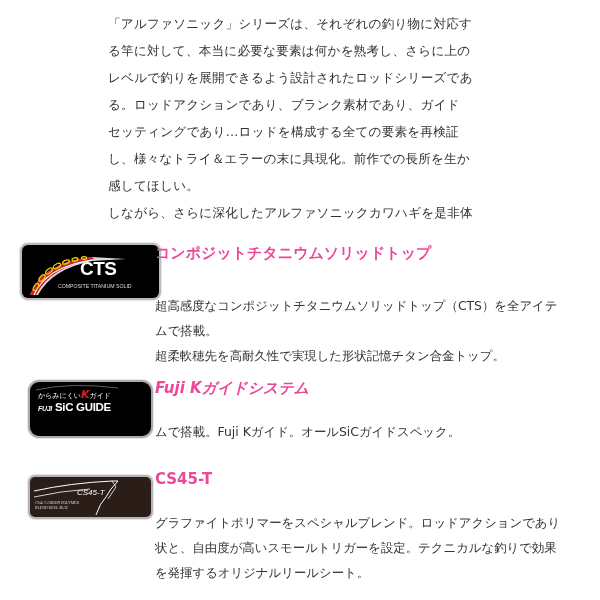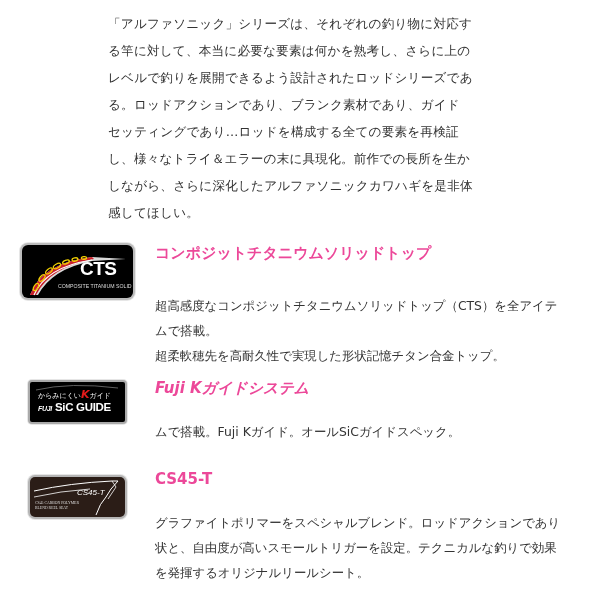--- a/index.html
+++ b/index.html
@@ -8,21 +8,21 @@
       font-family: "DejaVu Sans", "Liberation Sans", sans-serif;
       color: #333333;
     }
     .intro {
       position: absolute; left: 108px; top: 10px; width: 375px;
       font-size: 12.6px; line-height: 27px; letter-spacing: 0.2px;
     }
     .intro .line { display: block; white-space: nowrap; }
 
     .feature { position: absolute; left: 0; width: 600px; }
-    .badge { position: absolute; }
+    .badge { position: absolute; padding-left: 26px; }
     .ftitle {
       position: absolute; left: 155px; font-weight: bold; font-size: 15px;
       color: #ec4899; white-space: nowrap;
       font-family: "DejaVu Sans", sans-serif;
     }
     .fdesc {
       position: absolute; left: 155px; font-size: 12.4px; line-height: 25px;
       white-space: nowrap;
     }
     .fdesc .line { display: block; }
@@ -38,21 +38,21 @@
       position: absolute; left: 58px; top: 13px; color: #fff;
       font-family: "Liberation Sans", sans-serif; font-weight: bold; font-size: 19px;
       letter-spacing: -0.5px;
     }
     .cts .cts-sub {
       position: absolute; left: 36px; top: 38px; color: #ddd;
       font-family: "Liberation Sans", sans-serif; font-size: 5.2px; white-space: nowrap;
     }
     
     .fuji {
-      left: 30px; top: 0px; width: 95px; height: 40px; border-radius: 2px; background: #000;
+      left: 30px; top: 0px; width: 95px; height: 54px; border-radius: 9px; background: #000;
       box-shadow: 0 0 0 2px #aaaaaa, 0 0 0 3px #e6e6e6;
       overflow: hidden;
     }
     .fuji .fuji-top {
       position: absolute; left: 8px; top: 6px; color: #fff; font-size: 7px; white-space: nowrap;
     }
     .fuji .fuji-k { color: #e21b1b; font-style: italic; font-weight: bold; font-size: 11px; }
     .fuji .fuji-bottom {
       position: absolute; left: 8px; top: 19px; color: #fff; white-space: nowrap;
       font-family: "Liberation Sans", sans-serif; font-weight: bold; font-size: 11.5px;
@@ -77,22 +77,22 @@
 </head>
 <body>
 
 <div class="intro">
   <span class="line">「アルファソニック」シリーズは、それぞれの釣り物に対応す</span>
   <span class="line">る竿に対して、本当に必要な要素は何かを熟考し、さらに上の</span>
   <span class="line">レベルで釣りを展開できるよう設計されたロッドシリーズであ</span>
   <span class="line">る。ロッドアクションであり、ブランク素材であり、ガイド</span>
   <span class="line">セッティングであり…ロッドを構成する全ての要素を再検証</span>
   <span class="line">し、様々なトライ＆エラーの末に具現化。前作での長所を生か</span>
+  <span class="line">感してほしい。</span>
   <span class="line">しながら、さらに深化したアルファソニックカワハギを是非体</span>
-  <span class="line">感してほしい。</span>
 </div>
 
 <div class="feature" style="top:245px;">
   <div class="badge cts">
     <svg width="111" height="53" viewBox="0 0 111 53" style="position:absolute;left:0;top:0;">
 
       <path d="M8 50 Q20 18 70 12 L104 14 L70 16 Q30 24 16 50 Z" fill="#d8d8d8"></path>
       <path d="M8 50 Q20 18 70 12 L72 14 Q28 22 14 50 Z" fill="#c9202a"></path>
       <path d="M12 50 Q24 22 70 15" stroke="#ffffff" stroke-width="1.2" fill="none"></path>
 

